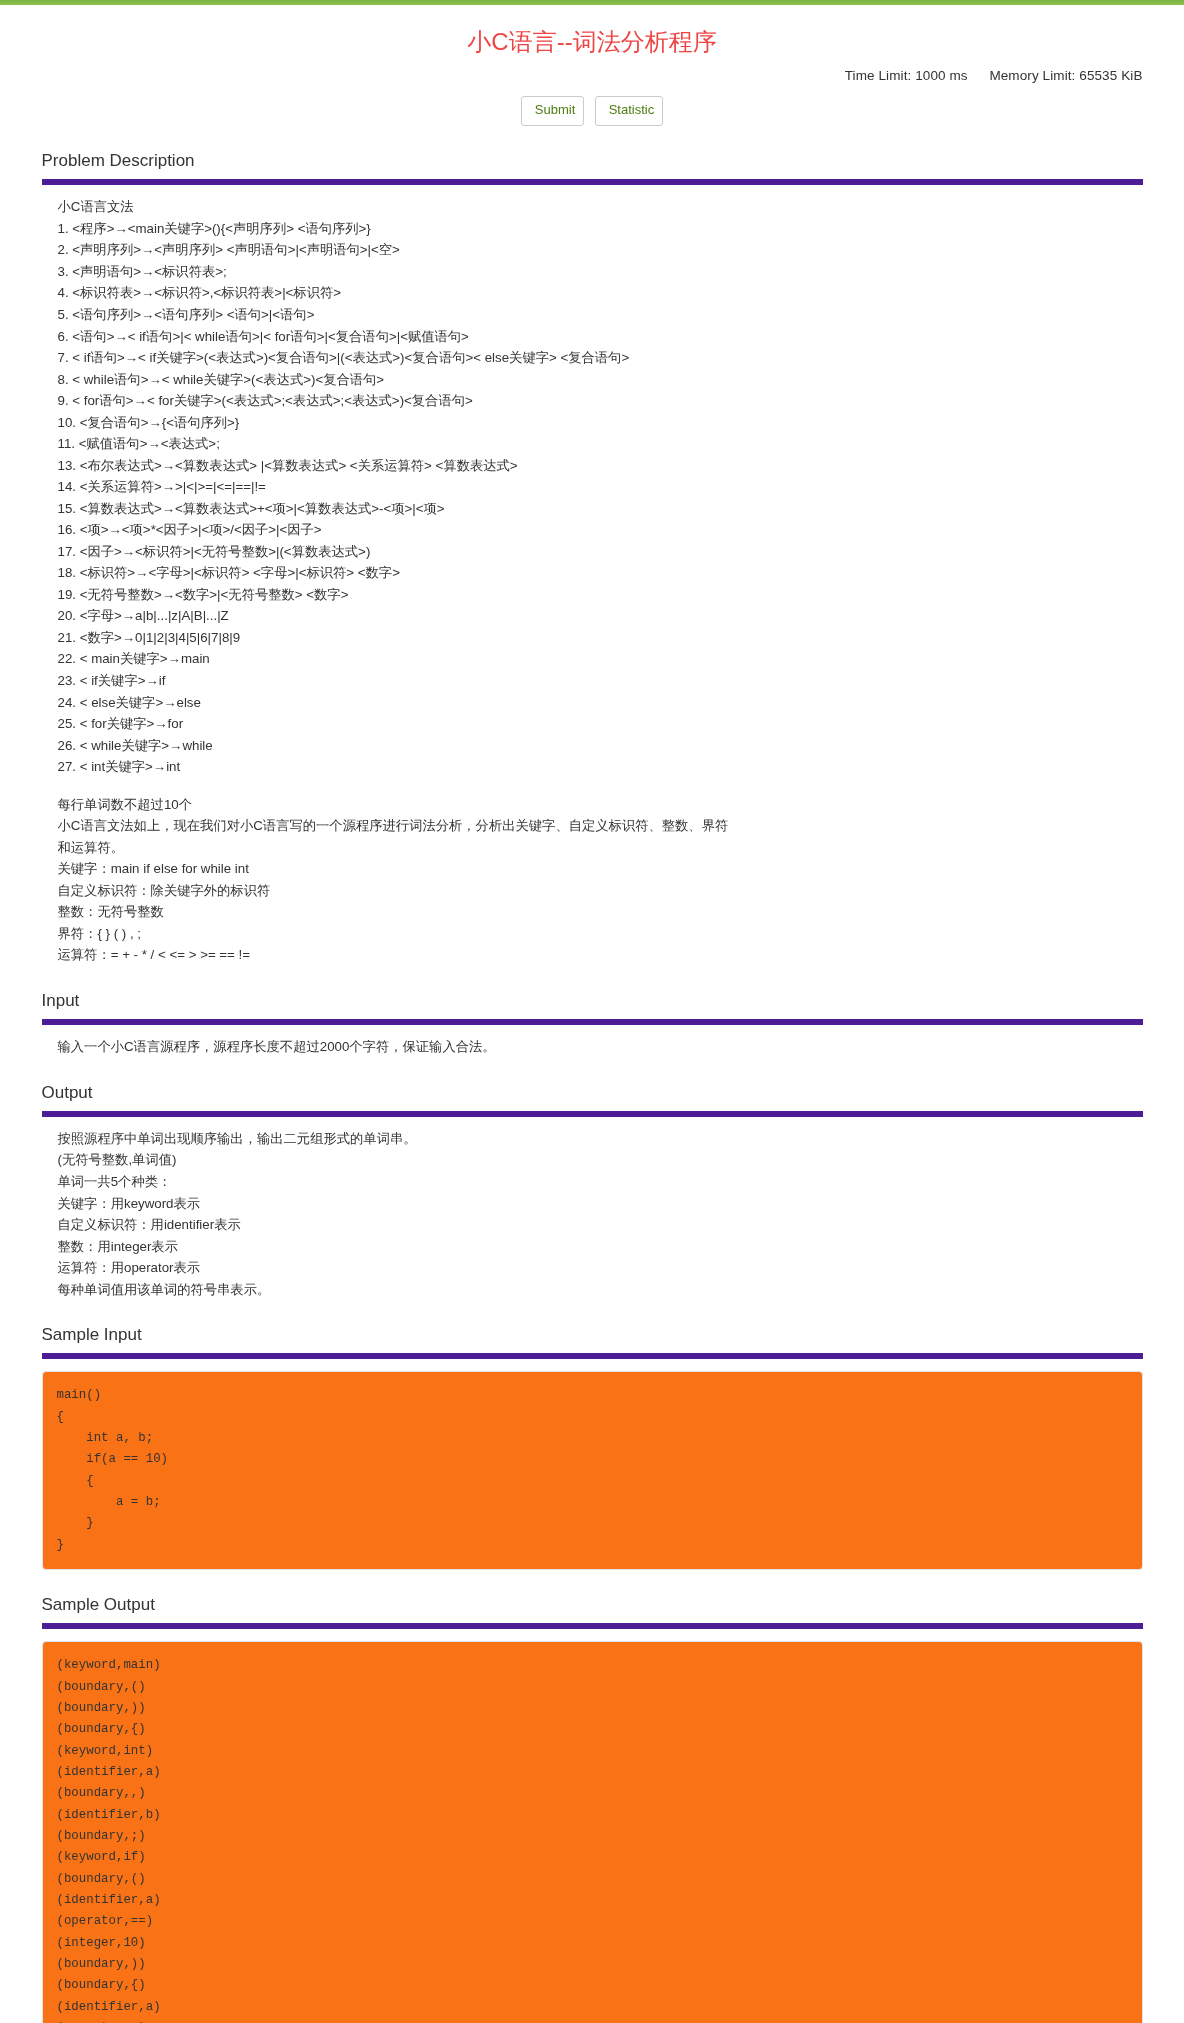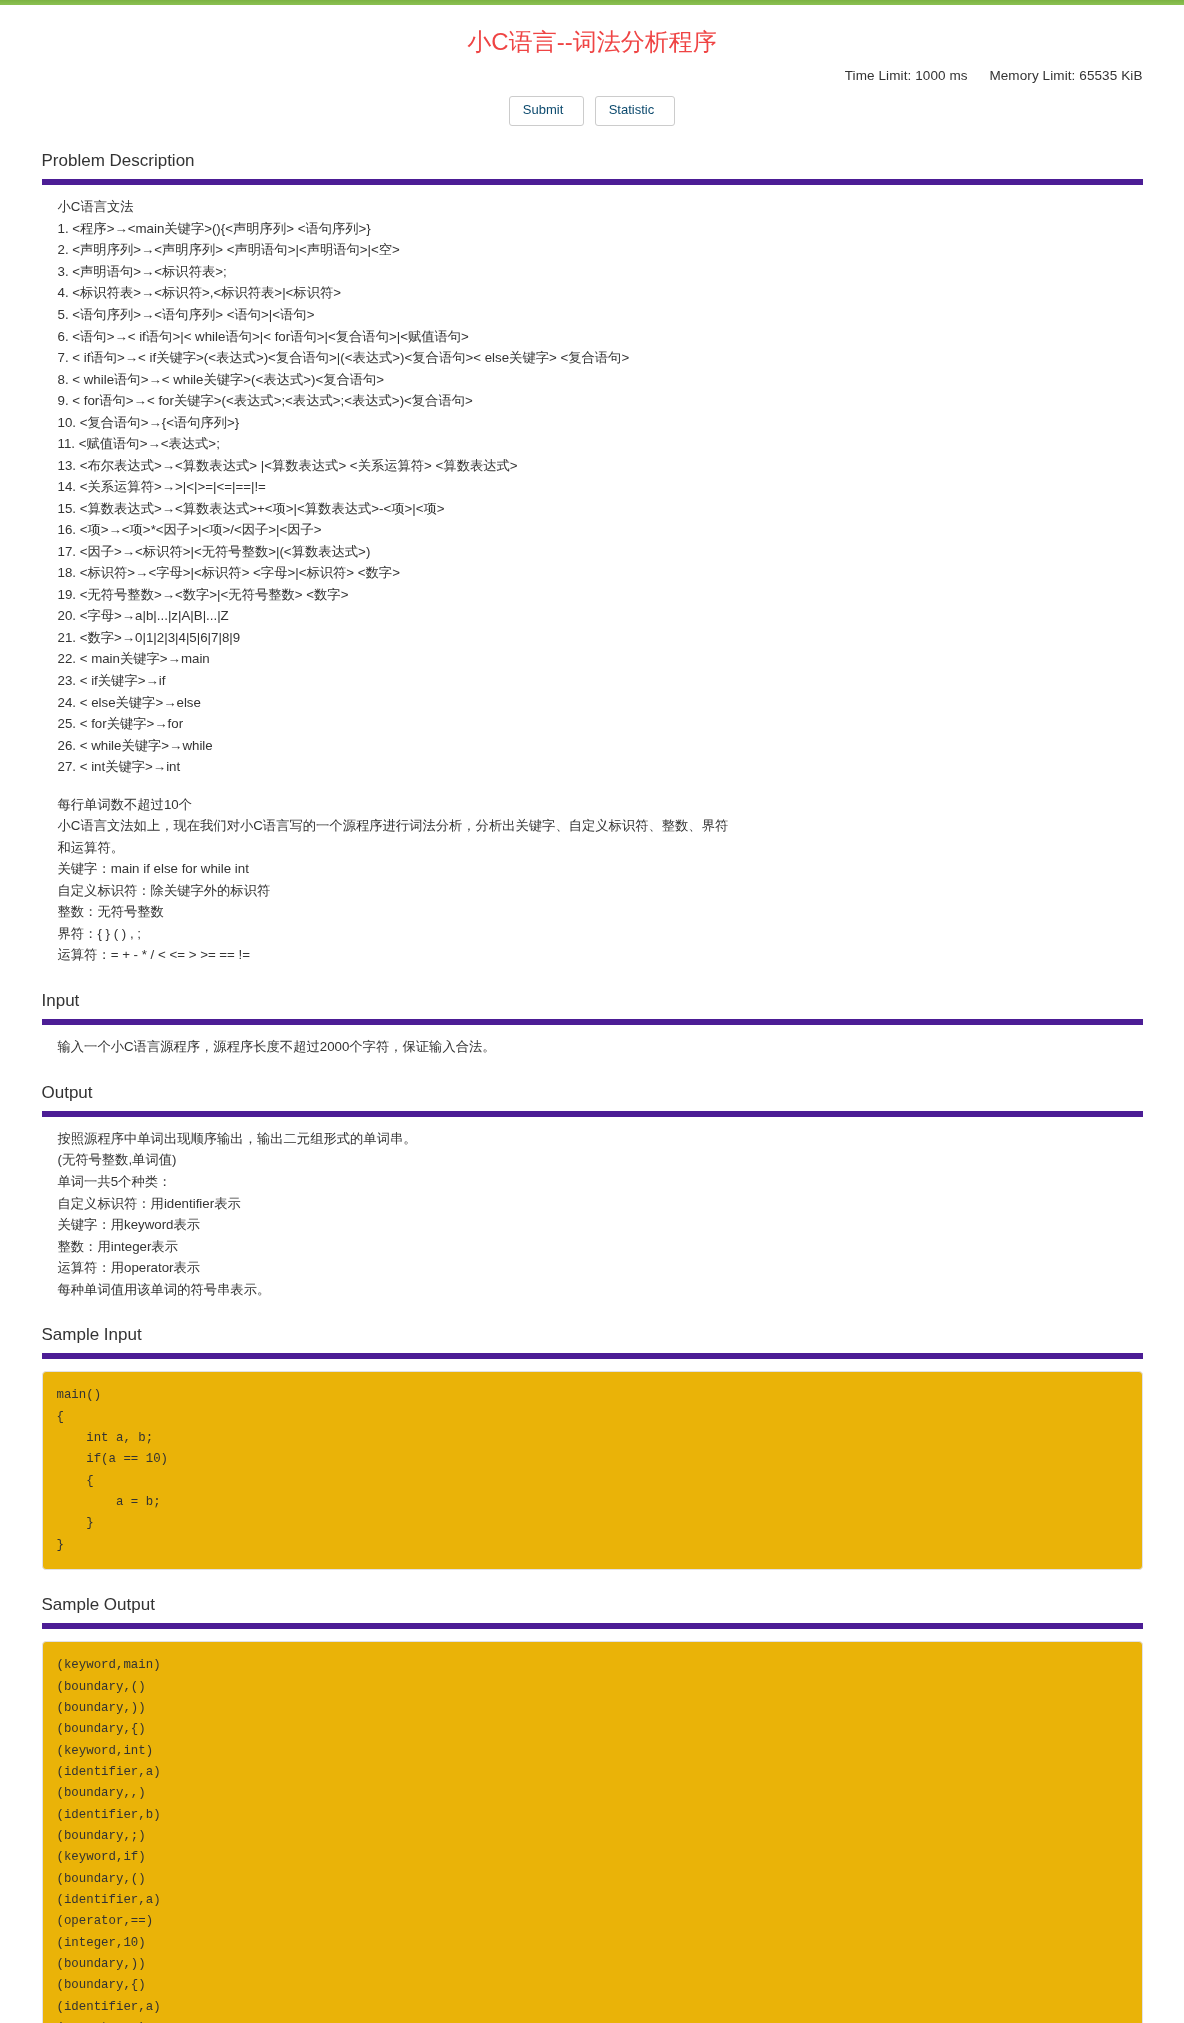--- a/index.html
+++ b/index.html
@@ -45,25 +45,25 @@
     letter-spacing: 0.1px;
   }
   .prob-limits span.sep { display: inline-block; width: 14px; }
   .btn-row {
     text-align: center;
     margin-top: 13px;
   }
   .btn {
     display: inline-block;
     font-size: 13px;
-    color: #0c4a6e;
+    color: #4d7c0f;
     background: #ffffff;
     border: 1px solid #cccccc;
     border-radius: 3px;
-    padding: 5px 20px 6px 13px;
+    padding: 5px 8px 6px 13px;
     margin: 0 3px;
     cursor: pointer;
     line-height: 1.3;
     font-family: "Liberation Sans", sans-serif;
   }
 
   .section {
     margin-top: 24px;
   }
   .section-head {
@@ -78,21 +78,21 @@
   .section-body {
     padding: 11px 0 0 16px;
     font-size: 13.3px;
     line-height: 1.62;
     color: #333;
   }
   .section-body .ln { white-space: pre-wrap; }
   .blank-line { height: 16px; }
 
   pre.code {
-    background: #eab308;
+    background: #f97316;
     border: 1px solid #e1e1e8;
     border-radius: 4px;
     padding: 13px 14px;
     margin: 12px 0 0 0;
     font-family: "Liberation Mono", "DejaVu Sans Mono", monospace;
     font-size: 12.4px;
     line-height: 1.72;
     color: #333;
     white-space: pre;
     overflow-x: auto;
@@ -168,22 +168,22 @@
           <div class="ln">输入一个小C语言源程序，源程序长度不超过2000个字符，保证输入合法。</div>
         </div>
     </div>
 
     <div class="section">
       <h2 class="section-head">Output</h2>
       <div class="section-body">
           <div class="ln">按照源程序中单词出现顺序输出，输出二元组形式的单词串。</div>
           <div class="ln">(无符号整数,单词值)</div>
           <div class="ln">单词一共5个种类：</div>
+          <div class="ln">关键字：用keyword表示</div>
           <div class="ln">自定义标识符：用identifier表示</div>
-          <div class="ln">关键字：用keyword表示</div>
           <div class="ln">整数：用integer表示</div>
           <div class="ln">运算符：用operator表示</div>
           <div class="ln">每种单词值用该单词的符号串表示。</div>
         </div>
     </div>
 
     <div class="section">
       <h2 class="section-head">Sample Input</h2>
       <pre class="code">main()
 {

